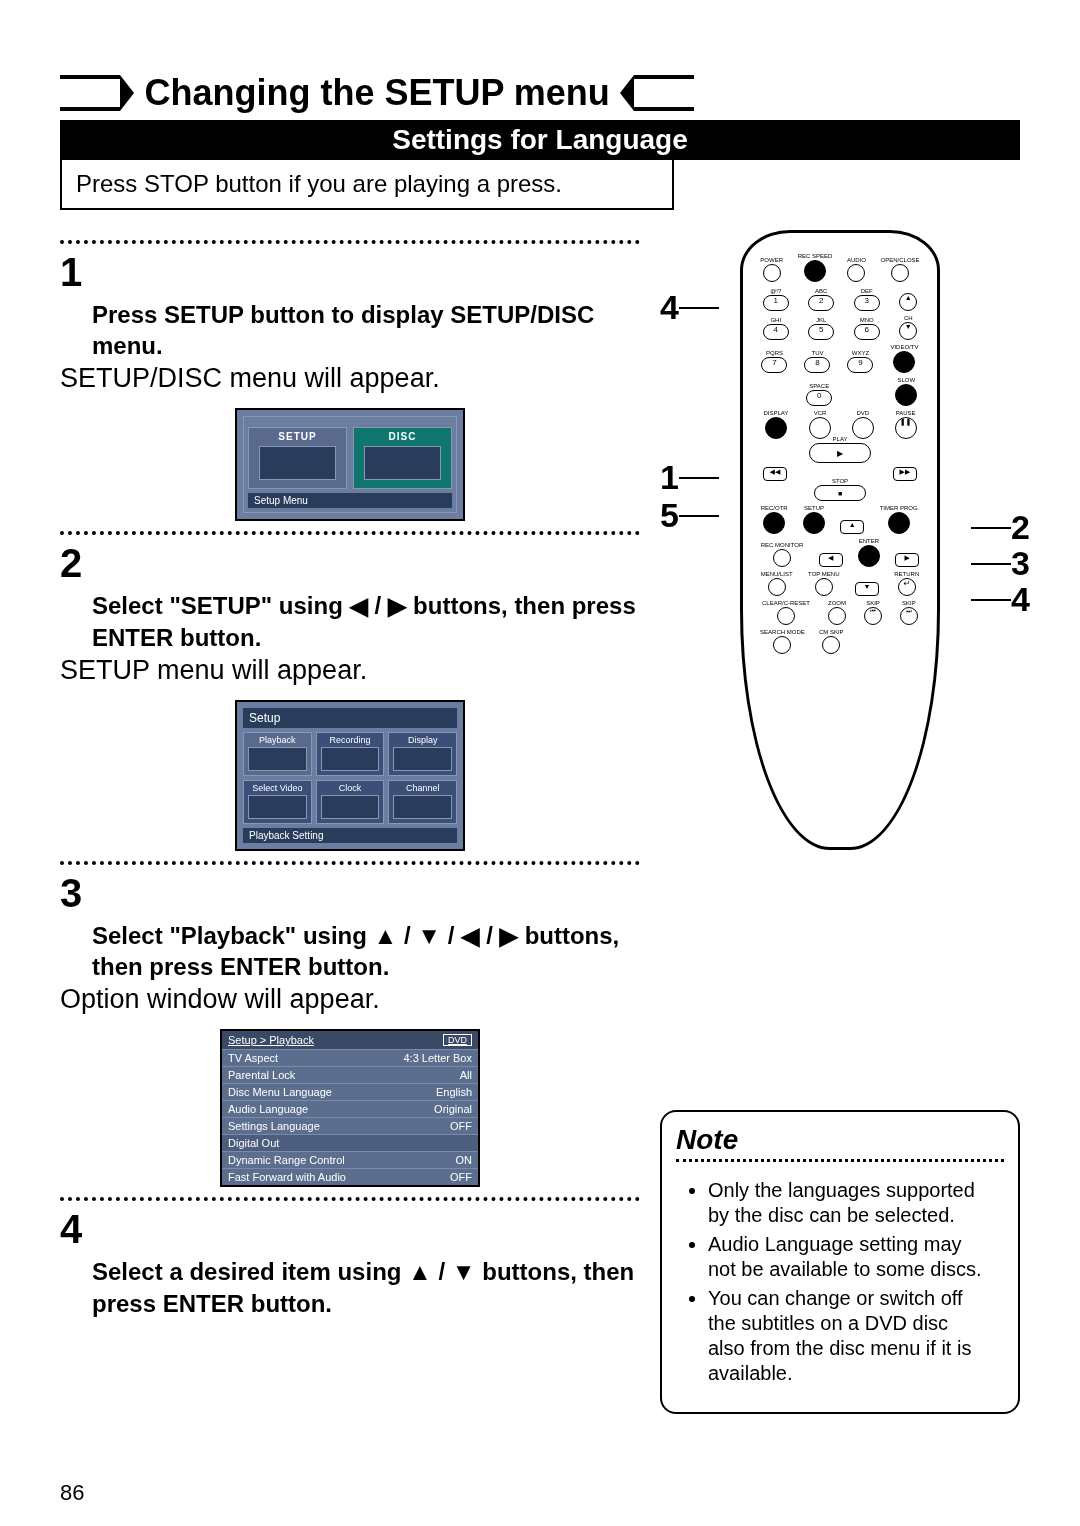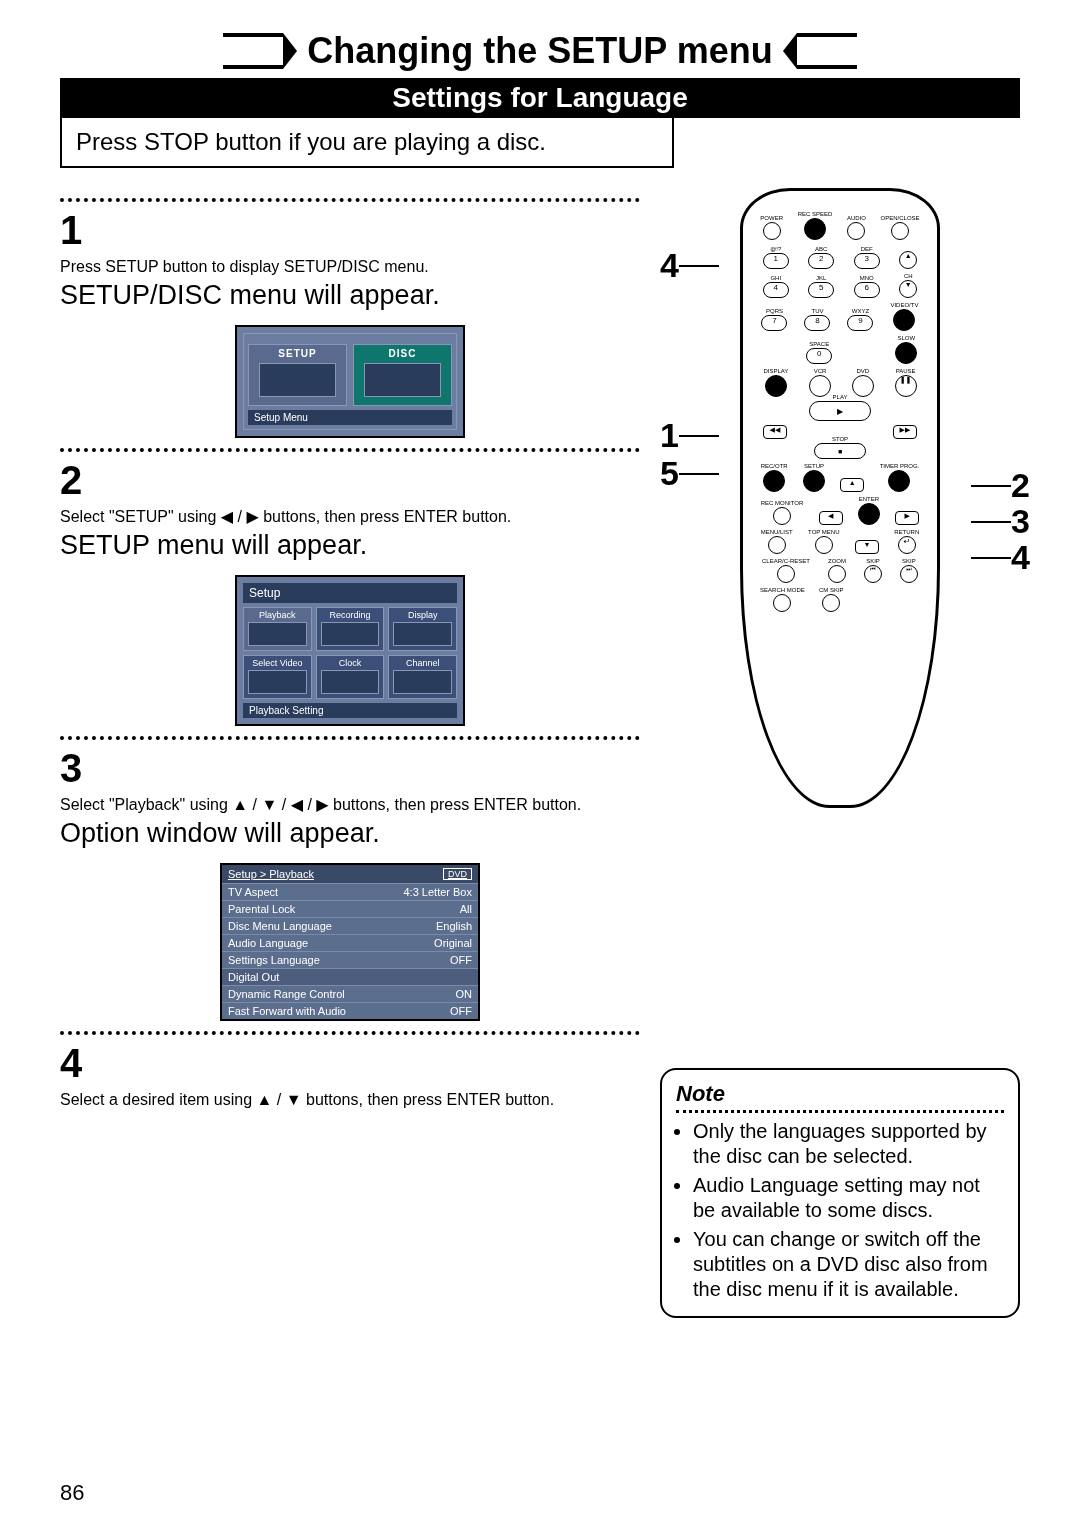--- a/index.html
+++ b/index.html
@@ -11,22 +11,23 @@
   }
   .page {
     width: 1080px;
     height: 1526px;
     box-sizing: border-box;
     padding: 30px 60px 30px 60px;
     position: relative;
   }
   .title-bar {
     position: relative;
-    text-align: center;
+    text-align: left;
     margin-bottom: 6px;
+    margin-top: 42px;
   }
   .title-bar .bracket-left,
   .title-bar .bracket-right {
     display: inline-block;
     vertical-align: middle;
     width: 60px;
     height: 28px;
     border-top: 4px solid #000;
     border-bottom: 4px solid #000;
     position: relative;
@@ -91,23 +92,24 @@
   .step-divider {
     border-top: 4px dotted #000;
     margin: 10px 0 6px 0;
   }
   .step-num {
     font-size: 40px;
     font-weight: bold;
     margin: 0 0 4px 0;
   }
   .step-bold {
-    font-size: 16px;
-    font-weight: normal;
+    font-size: 24px;
+    font-weight: bold;
     line-height: 1.3;
+    margin-left: 32px;
   }
   .step-plain {
     font-size: 27px;
     line-height: 1.3;
   }
   .screenshot {
     width: 230px;
     margin: 12px auto 4px auto;
     border: 2px solid #000;
     background: #6b7da1;
@@ -187,28 +189,28 @@
     border: 2px solid #000;
     border-radius: 16px;
     padding: 10px 14px;
     font-size: 20px;
     margin-top: 880px;
     line-height: 1.25;
   }
   .note-box .nt {
     font-weight: bold;
     font-style: italic;
-    font-size: 22px;
+    font-size: 28px;
   }
   .note-box .dots {
     border-top: 3px dotted #000;
     margin: 2px 0 6px 0;
   }
   .note-box ul {
-    margin: 1px;
+    margin: 16px;
     padding-left: 16px;
   }
   .note-box li { margin-bottom: 4px; }
   .page-num {
     position: absolute;
     bottom: 20px;
     left: 60px;
     font-size: 22px;
   }
   
@@ -316,21 +318,21 @@
 
 <div class="page">
 
   
   <div class="title-bar">
     <span class="bracket-left"></span>
     <span class="title-text">Changing the SETUP menu</span>
     <span class="bracket-right"></span>
   </div>
   <div class="sub-bar">Settings for Language</div>
-  <div class="instruction-box">Press STOP button if you are playing a disc.</div>
+  <div class="instruction-box">Press STOP button if you are playing a press.</div>
 
   <div class="content-row">
 
     <div class="left-col">
 
       <div class="step-divider"></div>
       <div class="step-num">1</div>
       <div class="step-bold">Press SETUP button to display SETUP/DISC menu.</div>
       <div class="step-plain">SETUP/DISC menu will appear.</div>
       <div class="screenshot">

